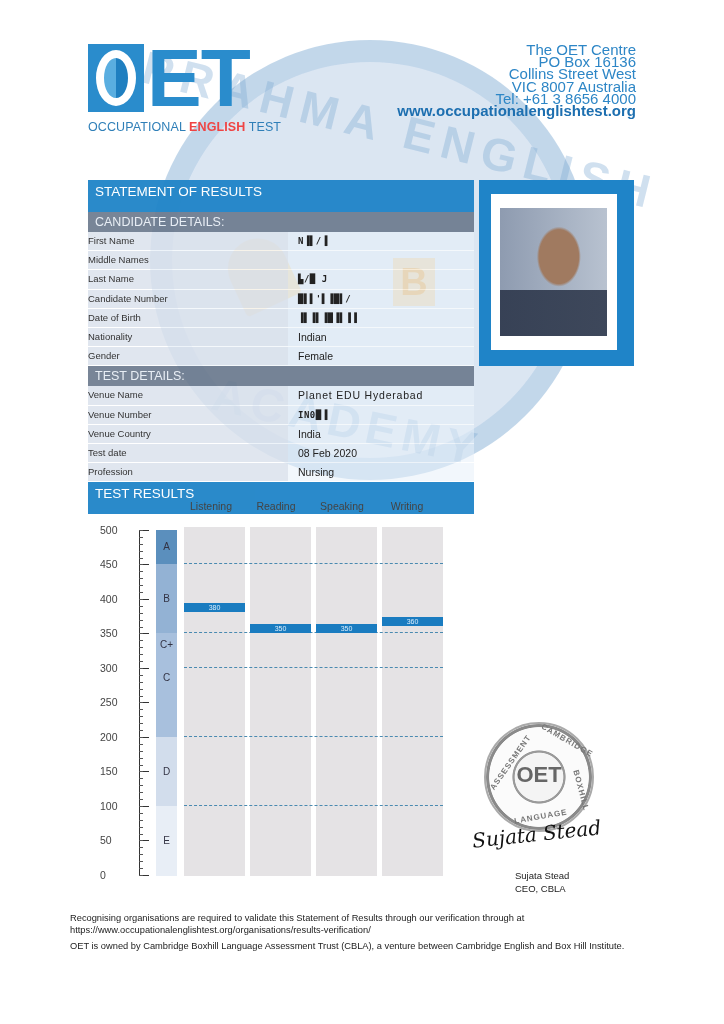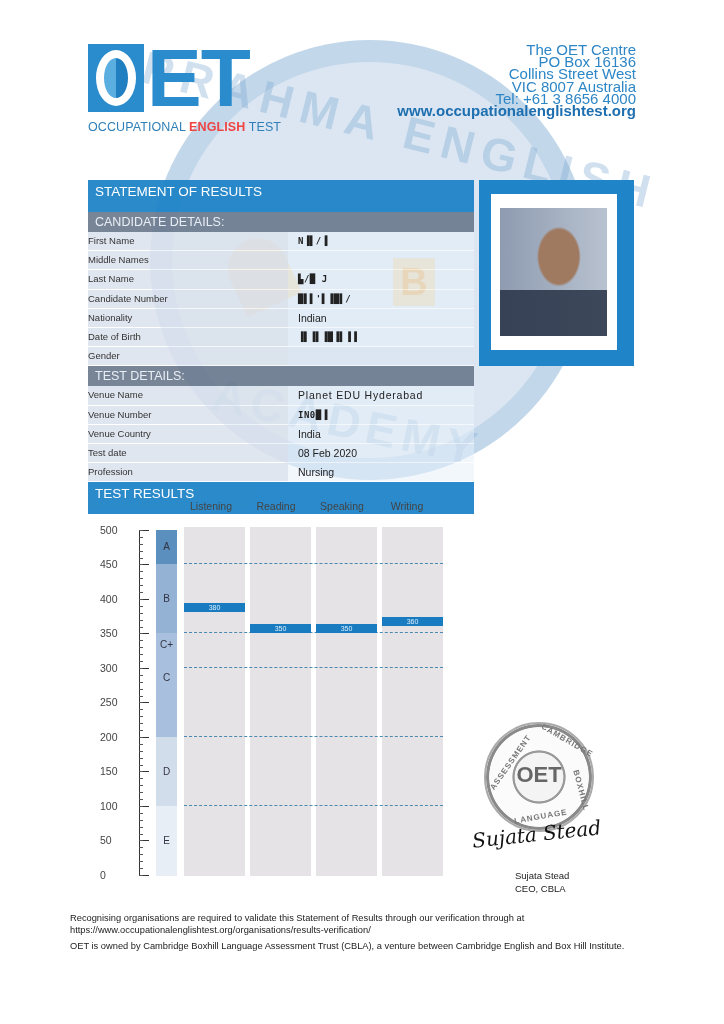--- a/index.html
+++ b/index.html
@@ -156,29 +156,30 @@
   </div>
   <div class="row">
     <div class="lbl">Last Name</div>
     <div class="val redacted">▙/█ J</div>
   </div>
   <div class="row">
     <div class="lbl">Candidate Number</div>
     <div class="val redacted">█▌▌'▌▐█▌/</div>
   </div>
   <div class="row">
+    <div class="lbl">Date of Birth</div>
+    <div class="val redacted">▐▌▐▌▐█▐▌▐▐</div>
+  </div>
+  <div class="row">
     <div class="lbl">Nationality</div>
     <div class="val">Indian</div>
   </div>
   <div class="row">
-    <div class="lbl">Date of Birth</div>
-    <div class="val redacted">▐▌▐▌▐█▐▌▐▐</div>
-  </div>
-  <div class="row">
     <div class="lbl">Gender</div>
+    <div class="val">Female</div>
   </div>
 
   <div class="bar-grey" style="font-size:12.5px;">TEST DETAILS:</div>
   <div class="row">
     <div class="lbl">Venue Name</div>
     <div class="val" style="letter-spacing:0.8px;">Planet EDU Hyderabad</div>
   </div>
   <div class="row">
     <div class="lbl">Venue Number</div>
     <div class="val redacted">IN0█▐</div>

